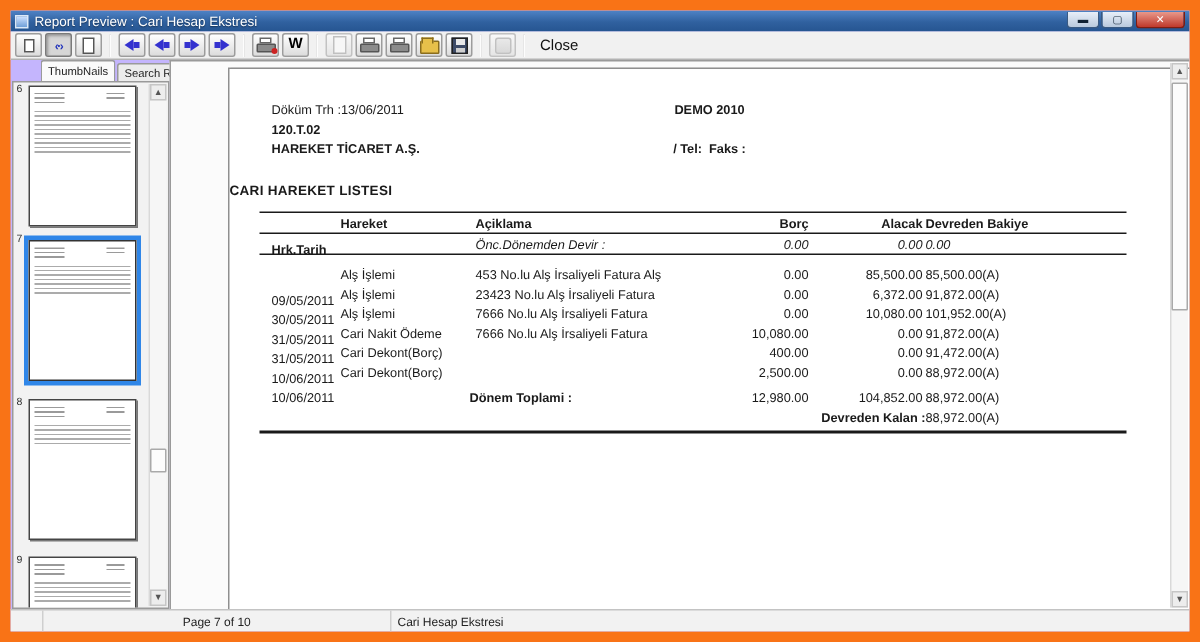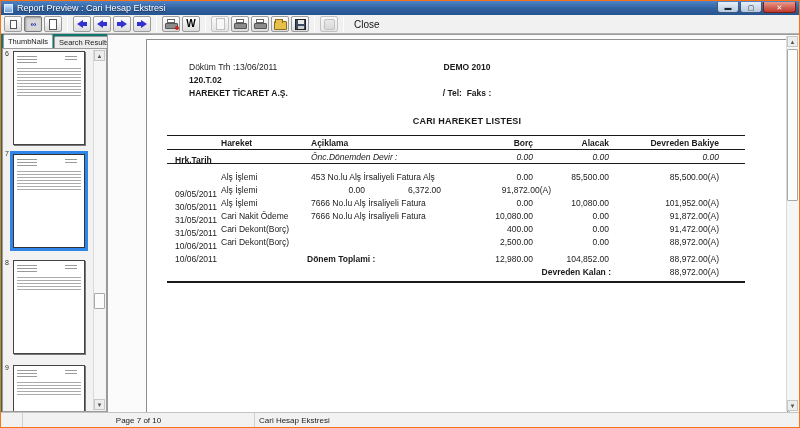--- a/index.html
+++ b/index.html
@@ -1,17 +1,17 @@
 <!DOCTYPE html>
 <html><head>
 <meta charset="utf-8">
 <style>
   * { margin:0; padding:0; box-sizing:border-box; }
   html,body { width:800px; height:428px; font-family:"Liberation Sans", sans-serif; background:#e9e9e9; }
-  .window { width:800px; height:428px; border:1px solid #f97316; display:flex; flex-direction:column; background:#0f766e; overflow:hidden; }
+  .window { width:800px; height:428px; border:7px solid #f97316; display:flex; flex-direction:column; background:#c4b5fd; overflow:hidden; }
 
   
   .titlebar { height:14px; background:linear-gradient(180deg,#4f83c6 0%,#30619f 55%,#265591 100%); display:flex; align-items:center; padding:0 3px; flex:0 0 auto; }
   .app-icon { width:9px; height:9px; background:linear-gradient(#cfe2ff,#6f9fd8); border:1px solid #dce9f8; margin-right:4px; }
   .title-text { color:#fff; font-size:9px; text-shadow:0 1px 1px rgba(0,0,0,.5); white-space:nowrap; flex:1; }
   .winbtns { display:flex; gap:1px; align-items:flex-start; height:12px; }
   .wbtn { height:11px; width:22px; border:1px solid #3a5a82; border-top:none; border-radius:0 0 3px 3px; background:linear-gradient(#e8eff9,#b9c9dd); display:flex; align-items:center; justify-content:center; font-size:7px; color:#123; line-height:1; }
   .wbtn.close { width:33px; background:linear-gradient(#e8988a,#c0392b); border-color:#7e1d12; color:#fff; }
 
   
@@ -37,21 +37,21 @@
   .i-floppy { position:relative; width:11px; height:11px; background:#3d4a66; border:1px solid #222; }
   .i-floppy::before { content:""; position:absolute; left:2px; top:0; width:6px; height:4px; background:#e8e8e8; }
   .i-floppy::after { content:""; position:absolute; left:2px; bottom:0; width:6px; height:3px; background:#cfcfcf; }
   .i-blankpage { width:9px; height:12px; background:#fdfdfd; border:1px solid #999; }
   .i-exit { width:11px; height:11px; background:linear-gradient(#e3e3e3,#c6c6c6); border:1px solid #9a9a9a; border-radius:2px; }
   .i-w { font-weight:bold; font-size:10px; line-height:1; color:#000; }
 
   
   .content { flex:1 1 auto; display:flex; position:relative; min-height:0; }
   .leftcol { width:106px; flex:0 0 auto; position:relative; }
-  .tabs { height:14px; display:flex; align-items:flex-end; padding-left:2px; gap:1px; }
+  .tabs { height:14px; display:flex; align-items:flex-end; padding-left:20px; gap:1px; }
   .tab { height:12px; padding:0 4px; font-size:7.5px; color:#222; background:#ececec; border:1px solid #9a9a9a; border-bottom:none; border-radius:2px 2px 0 0; display:flex; align-items:center; white-space:nowrap; }
   .tab.active { height:14px; background:#fafafa; position:relative; z-index:3; }
   .panel { position:absolute; top:14px; left:1px; right:0; bottom:0; background:#f2f2f2; border:1px solid #9a9a9a; overflow:hidden; }
 
   .thumb-item { position:absolute; left:2px; width:88px; }
   .page-num { position:absolute; left:0; top:-1px; font-size:7px; color:#333; }
   .thumb-page { margin-left:8px; width:72px; background:#fff; border:1px solid #444; box-shadow:1px 1px 0 #777; padding:4px 3px; }
   .thumb-item.selected .frame { border:3px solid #2f86e8; display:inline-block; margin-left:5px; background:#2f86e8; }
   .thumb-item.selected .thumb-page { margin-left:0; box-shadow:none; border-color:#333; }
   .sk-row1 { display:flex; }
@@ -66,34 +66,34 @@
   .vscroll .sbtn { width:11px; height:11px; font-size:6px; color:#555; display:flex; align-items:center; justify-content:center; background:#ededed; border:1px solid #c6c6c6; flex:0 0 auto; }
   .vscroll .track { flex:1; width:11px; position:relative; }
   .sb-thumb { position:absolute; left:0; width:11px; background:#fcfcfc; border:1px solid #a9a9a9; border-radius:1px; }
 
   .main { flex:1; position:relative; background:#fbfbfb; border-left:1px solid #9a9a9a; border-top:1px solid #9a9a9a; overflow:hidden; }
   .report-page { position:absolute; left:38px; top:4px; width:642px; bottom:-2px; background:#fff; border:1px solid #8f8f8f; box-shadow:2px 0 0 rgba(0,0,0,.18); color:#1a1a1a; }
 
   
   .rep-head { position:relative; padding-top:22px; }
   .hrow { position:relative; height:13px; font-size:8.5px; }
-  .hleft { position:absolute; left:42px; top:0; white-space:nowrap; }
+  .hleft { position:absolute; left:28px; top:0; white-space:nowrap; }
   .hcenter { position:absolute; left:0; right:0; top:0; text-align:center; white-space:nowrap; }
   .b { font-weight:bold; }
-  .rep-title { margin-top:15px; height:13px; text-align:center; font-size:9px; font-weight:bold; letter-spacing:.2px; }
+  .rep-title { margin-top:15px; height:13px; font-size:9px; font-weight:bold; letter-spacing:.2px; }
   .rtable { margin:6px 0 0 20px; width:578px; font-size:8.5px; }
   .rule { border-top:1px solid #1a1a1a; }
   .rule.thick { border-top-width:2px; }
   .trow { display:flex; height:13px; align-items:center; }
   .c1 { width:50px; padding-left:8px;margin-top:34px; }
   .c2 { width:90px; padding-left:4px; }
   .c3 { width:168px; padding-left:4px; }
   .c4 { width:60px; text-align:right; padding-right:2px; }
   .c5 { width:76px; text-align:right; padding-right:2px; }
-  .c6 { width:134px; text-align:right; padding-right:26px; }
+  .c6 { width:134px; padding-right:26px; }
   .thead .c4,.thead .c5,.thead .c6 { font-weight:bold; }
   .thead .c1,.thead .c2,.thead .c3 { font-weight:bold; }
   .italic { font-style:italic; }
   .c3.center { padding-left:0; }
   .carry-label { flex:1; text-align:right; font-weight:bold; padding-right:0; }
 
   
   .statusbar { height:15px; flex:0 0 auto; background:#f2f2f2; border-top:1px solid #c3c3c3; display:flex; align-items:stretch; font-size:8px; color:#222; }
   .scell { border-right:1px solid #cfcfcf; display:flex; align-items:center; padding:0 4px; white-space:nowrap; }
   .scell.s1 { width:22px; }
@@ -290,20 +290,21 @@
     <span class="c2">Alş İşlemi</span>
     <span class="c3">453 No.lu Alş İrsaliyeli Fatura Alş</span>
     <span class="c4">0.00</span>
     <span class="c5">85,500.00</span>
     <span class="c6">85,500.00(A)</span>
   </div>
 
   <div class="trow">
     <span class="c1">30/05/2011</span>
     <span class="c2">Alş İşlemi</span>
+    <span class="c3">23423 No.lu Alş İrsaliyeli Fatura</span>
     <span class="c4">0.00</span>
     <span class="c5">6,372.00</span>
     <span class="c6">91,872.00(A)</span>
   </div>
 
   <div class="trow">
     <span class="c1">31/05/2011</span>
     <span class="c2">Alş İşlemi</span>
     <span class="c3">7666 No.lu Alş İrsaliyeli Fatura</span>
     <span class="c4">0.00</span>

